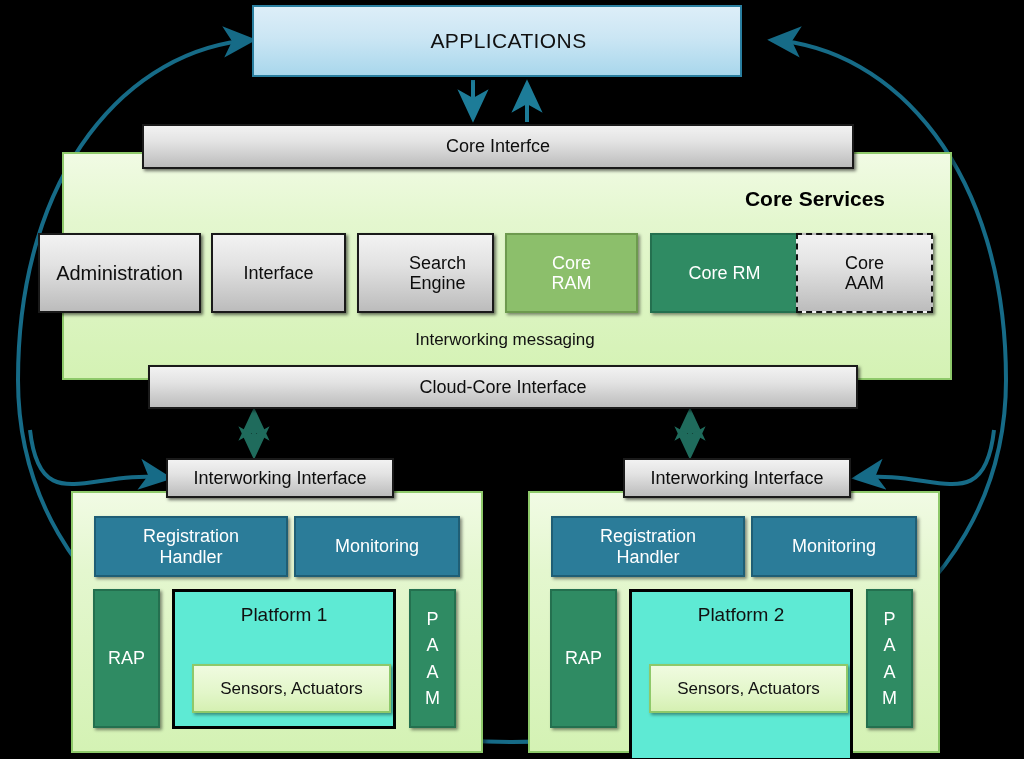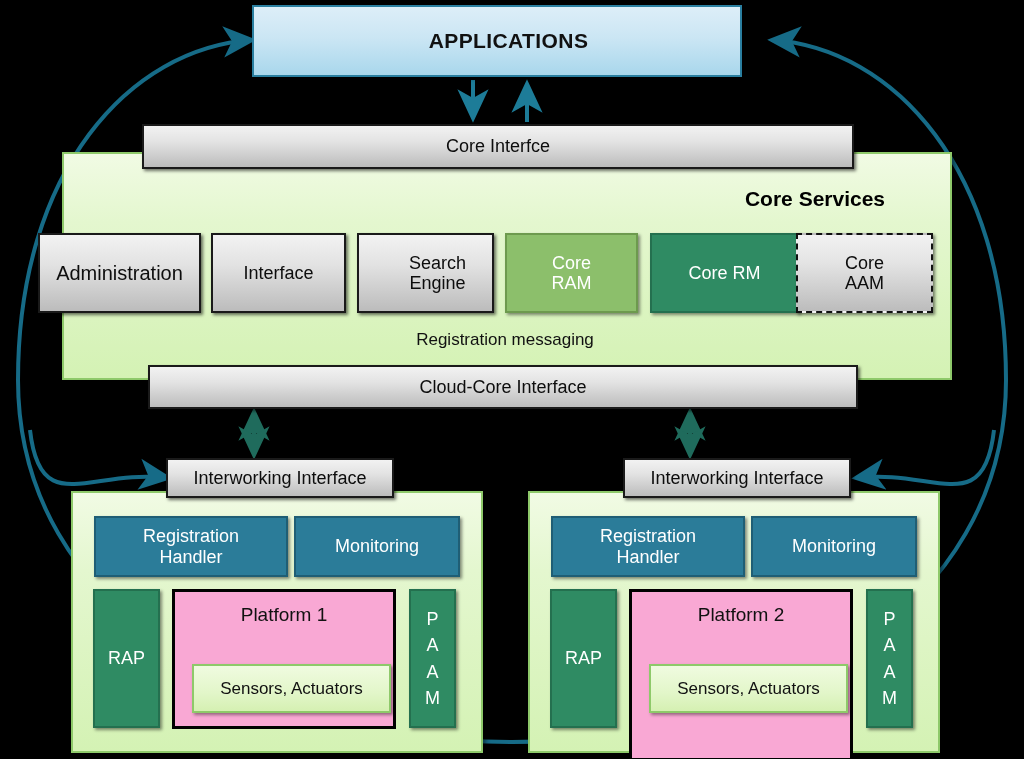--- a/index.html
+++ b/index.html
@@ -39,21 +39,21 @@
     border: 2px dashed #111111;
     color: #0d0d0d;
     box-shadow: 2px 2px 3px rgba(0,0,0,0.5);
   }
 
   
   .appbox {
     background: linear-gradient(to bottom, #ddeef8 0%, #cbe6f4 45%, #a9d7ec 100%);
     border: 2px solid #2a7fa0;
     color: #111111;
-    font-weight: bold;
+    font-weight: normal;
     letter-spacing: .4px;
     box-shadow: 2px 2px 3px rgba(0,0,0,0.5);
     padding-left: 23px;
   }
 
   
   .greenpanel {
     background: linear-gradient(to bottom, #f1fbe4 0%, #e4f7cf 30%, #d4f2b4 100%);
     border: 2px solid #8ec96a;
     box-shadow: 3px 3px 4px rgba(0,0,0,0.45);
@@ -72,21 +72,21 @@
     color: #ffffff;
     box-shadow: 2px 2px 3px rgba(0,0,0,0.45);
   }
   .teal {
     background: #2b7c99;
     border: 2px solid #1f5e75;
     color: #ffffff;
     box-shadow: 2px 2px 3px rgba(0,0,0,0.45);
   }
   .whitebox {
-    background: #f9a8d4;
+    background: #5eead4;
     border: 3px solid #000000;
     color: #111111;
   }
   .sensorbox {
     background: linear-gradient(to bottom, #f0fbe0 0%, #e2f6c9 60%, #d5f0b2 100%);
     border: 2px solid #8ec96a;
     color: #111111;
     box-shadow: 2px 2px 3px rgba(0,0,0,0.4);
   }
 
@@ -149,21 +149,21 @@
     <g>
       <line x1="690" y1="455" x2="690" y2="412" stroke="#1f6b5c" stroke-width="4" marker-end="url(#arrowGreenUp)"></line>
       <line x1="690" y1="412" x2="690" y2="455" stroke="#1f6b5c" stroke-width="4" marker-end="url(#arrowGreenUp)"></line>
     </g>
   </svg>
 
   <div class="abs greenpanel" style="left:62px; top:152px; width:890px; height:228px;"></div>
 
   <div class="abs panel-title" style="left:700px; top:187px; width:230px; height:28px; font-size:21px; text-align:center;">Core Services</div>
 
-  <div class="abs label-static ctr" style="left:330px; top:328px; width:350px; height:24px; font-size:17px;">Registration messaging</div>
+  <div class="abs label-static ctr" style="left:330px; top:328px; width:350px; height:24px; font-size:17px;">Interworking messaging</div>
 
   <div class="abs appbox ctr" style="left:252px; top:5px; width:490px; height:72px; font-size:21px;">
     <span>APPLICATIONS</span>
   </div>
 
   <div class="abs gray ctr" style="left:142px; top:124px; width:712px; height:45px; font-size:18px;">
     <span>Core Interfce</span>
   </div>
 
   <div class="abs gray ctr" style="left:38px; top:233px; width:163px; height:80px; font-size:20px;">

